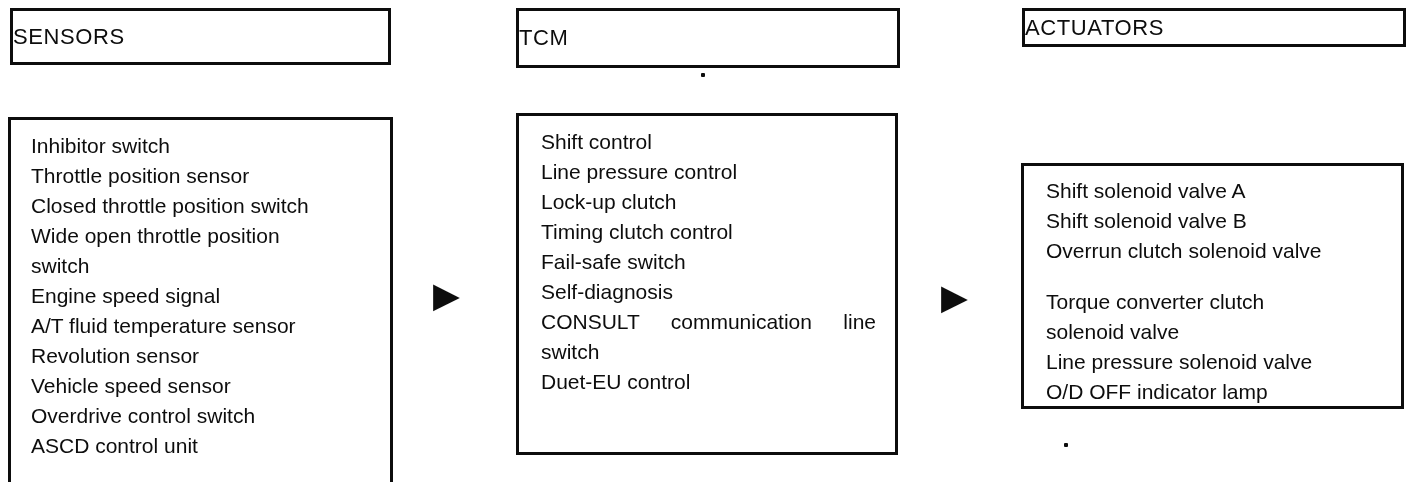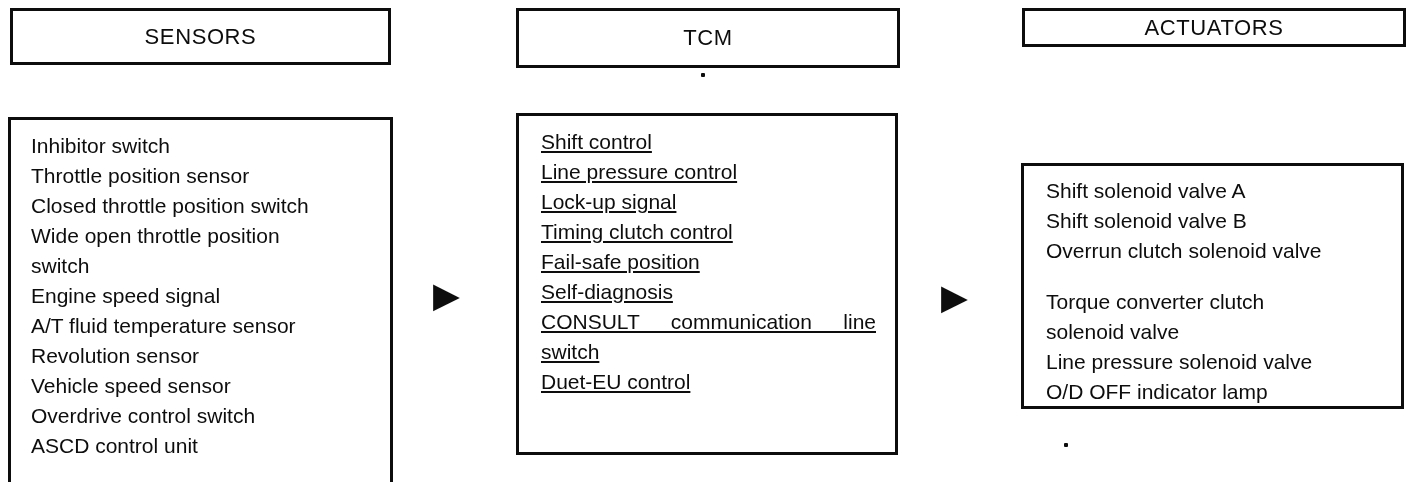--- a/index.html
+++ b/index.html
@@ -15,39 +15,39 @@
     font-family: "Liberation Sans", "DejaVu Sans", sans-serif;
     color: #0d0d0d;
     overflow: hidden;
   }
   .hdr-box {
     position: absolute;
     box-sizing: border-box;
     border: 3px solid #0d0d0d;
     display: flex;
     align-items: center;
-    justify-content: center;
+    justify-content: flex-start;
   }
   .hdr-box span {
     font-size: 22px;
     letter-spacing: 0.6px;
     color: #0d0d0d;
   }
   .hdr-sensors   { left: 10px;   top: 8px; width: 381px; height: 57px; }
   .hdr-tcm       { left: 516px;  top: 8px; width: 384px; height: 60px; }
   .hdr-actuators { left: 1022px; top: 8px; width: 384px; height: 39px; }
 
   .body-box {
     position: absolute;
     box-sizing: border-box;
     border: 3px solid #0d0d0d;
     background: #ffffff;
   }
   .body-sensors   { left: 8px;    top: 117px; width: 385px; height: 371px; padding: 11px 50px 0 20px; }
-  .body-tcm       { left: 516px;  top: 113px; width: 382px; height: 342px; padding: 11px 19px 0 22px; text-decoration: underline; }
+  .body-tcm       { left: 516px;  top: 113px; width: 382px; height: 342px; padding: 11px 19px 0 22px; }
   .body-actuators { left: 1021px; top: 163px; width: 383px; height: 246px; padding: 10px 35px 12px 22px; }
 
   .item-list {
     margin: 0;
     padding: 0;
     list-style: none;
   }
   .item-list li {
     font-size: 21px;
     line-height: 30px;
@@ -104,23 +104,23 @@
       <li>Vehicle speed sensor</li>
       <li>Overdrive control switch</li>
       <li>ASCD control unit</li>
     </ul>
   </div>
 
   <div class="body-box body-tcm">
     <ul class="item-list">
       <li>Shift control</li>
       <li>Line pressure control</li>
-      <li>Lock-up signal</li>
+      <li>Lock-up clutch</li>
       <li>Timing clutch control</li>
-      <li>Fail-safe position</li>
+      <li>Fail-safe switch</li>
       <li>Self-diagnosis</li>
       <li class="justify-wrap">CONSULT communication line switch</li>
       <li>Duet-EU control</li>
     </ul>
   </div>
 
   <div class="body-box body-actuators">
     <ul class="item-list">
       <li>Shift solenoid valve A</li>
       <li>Shift solenoid valve B</li>

